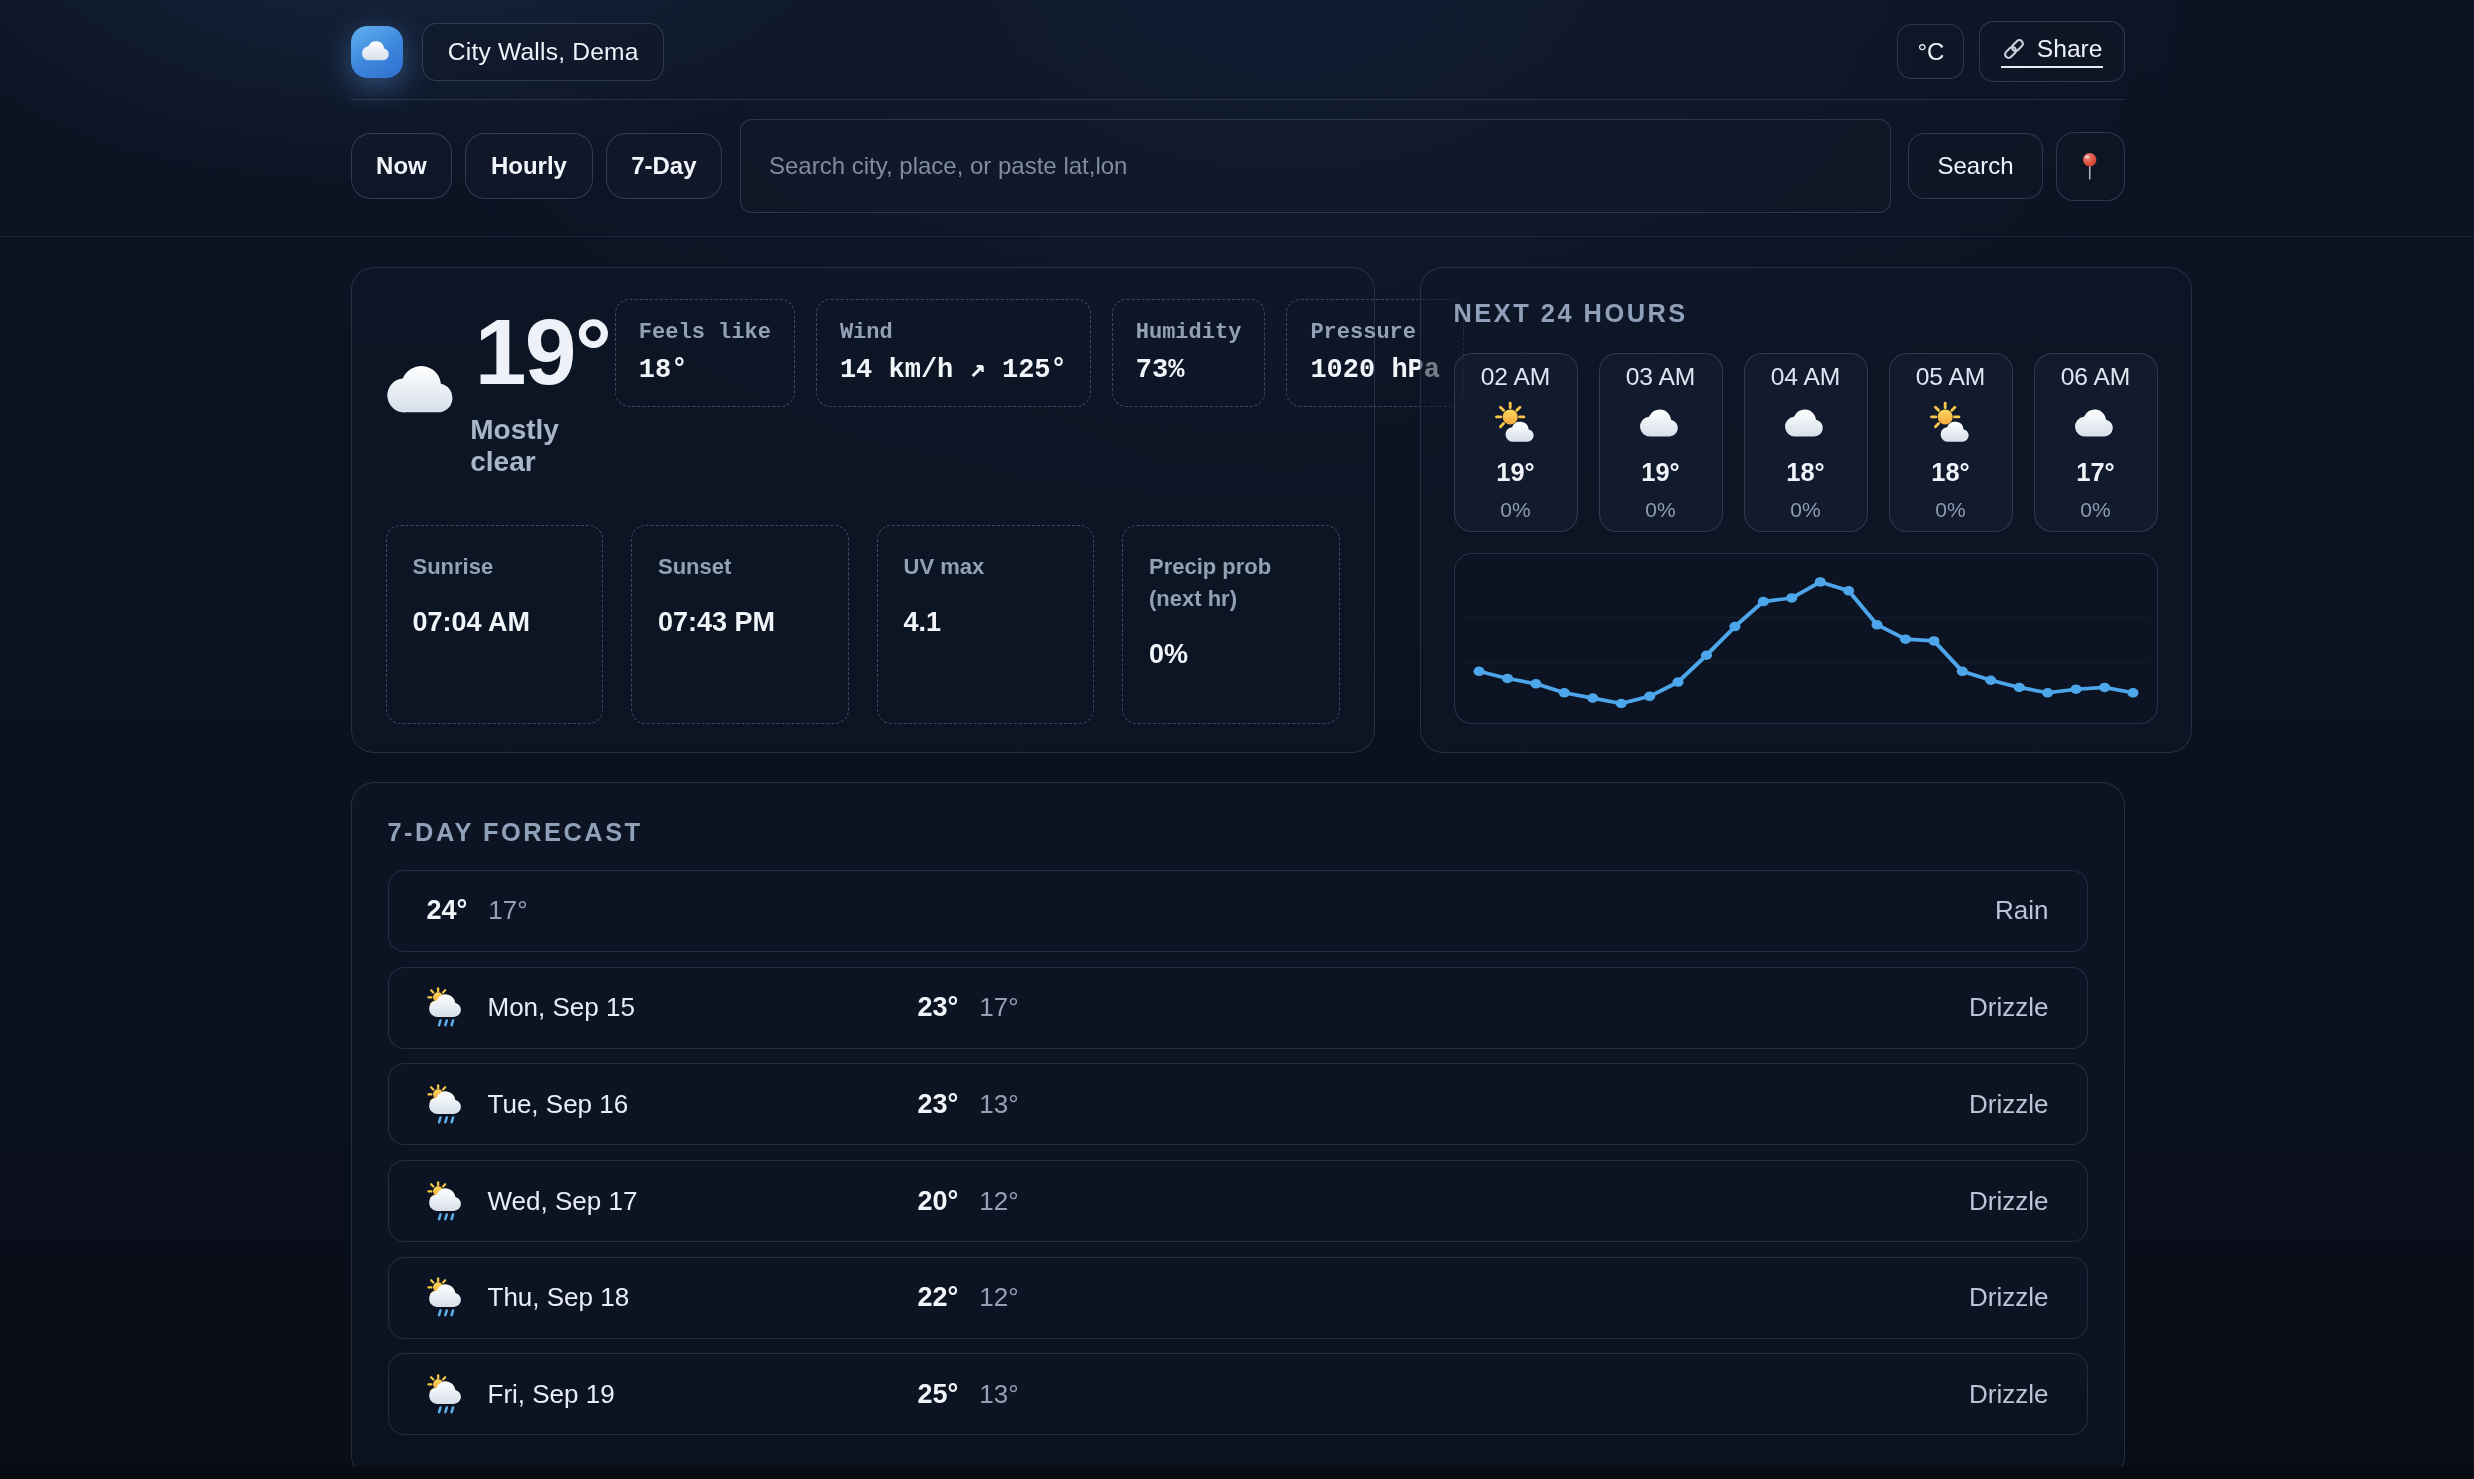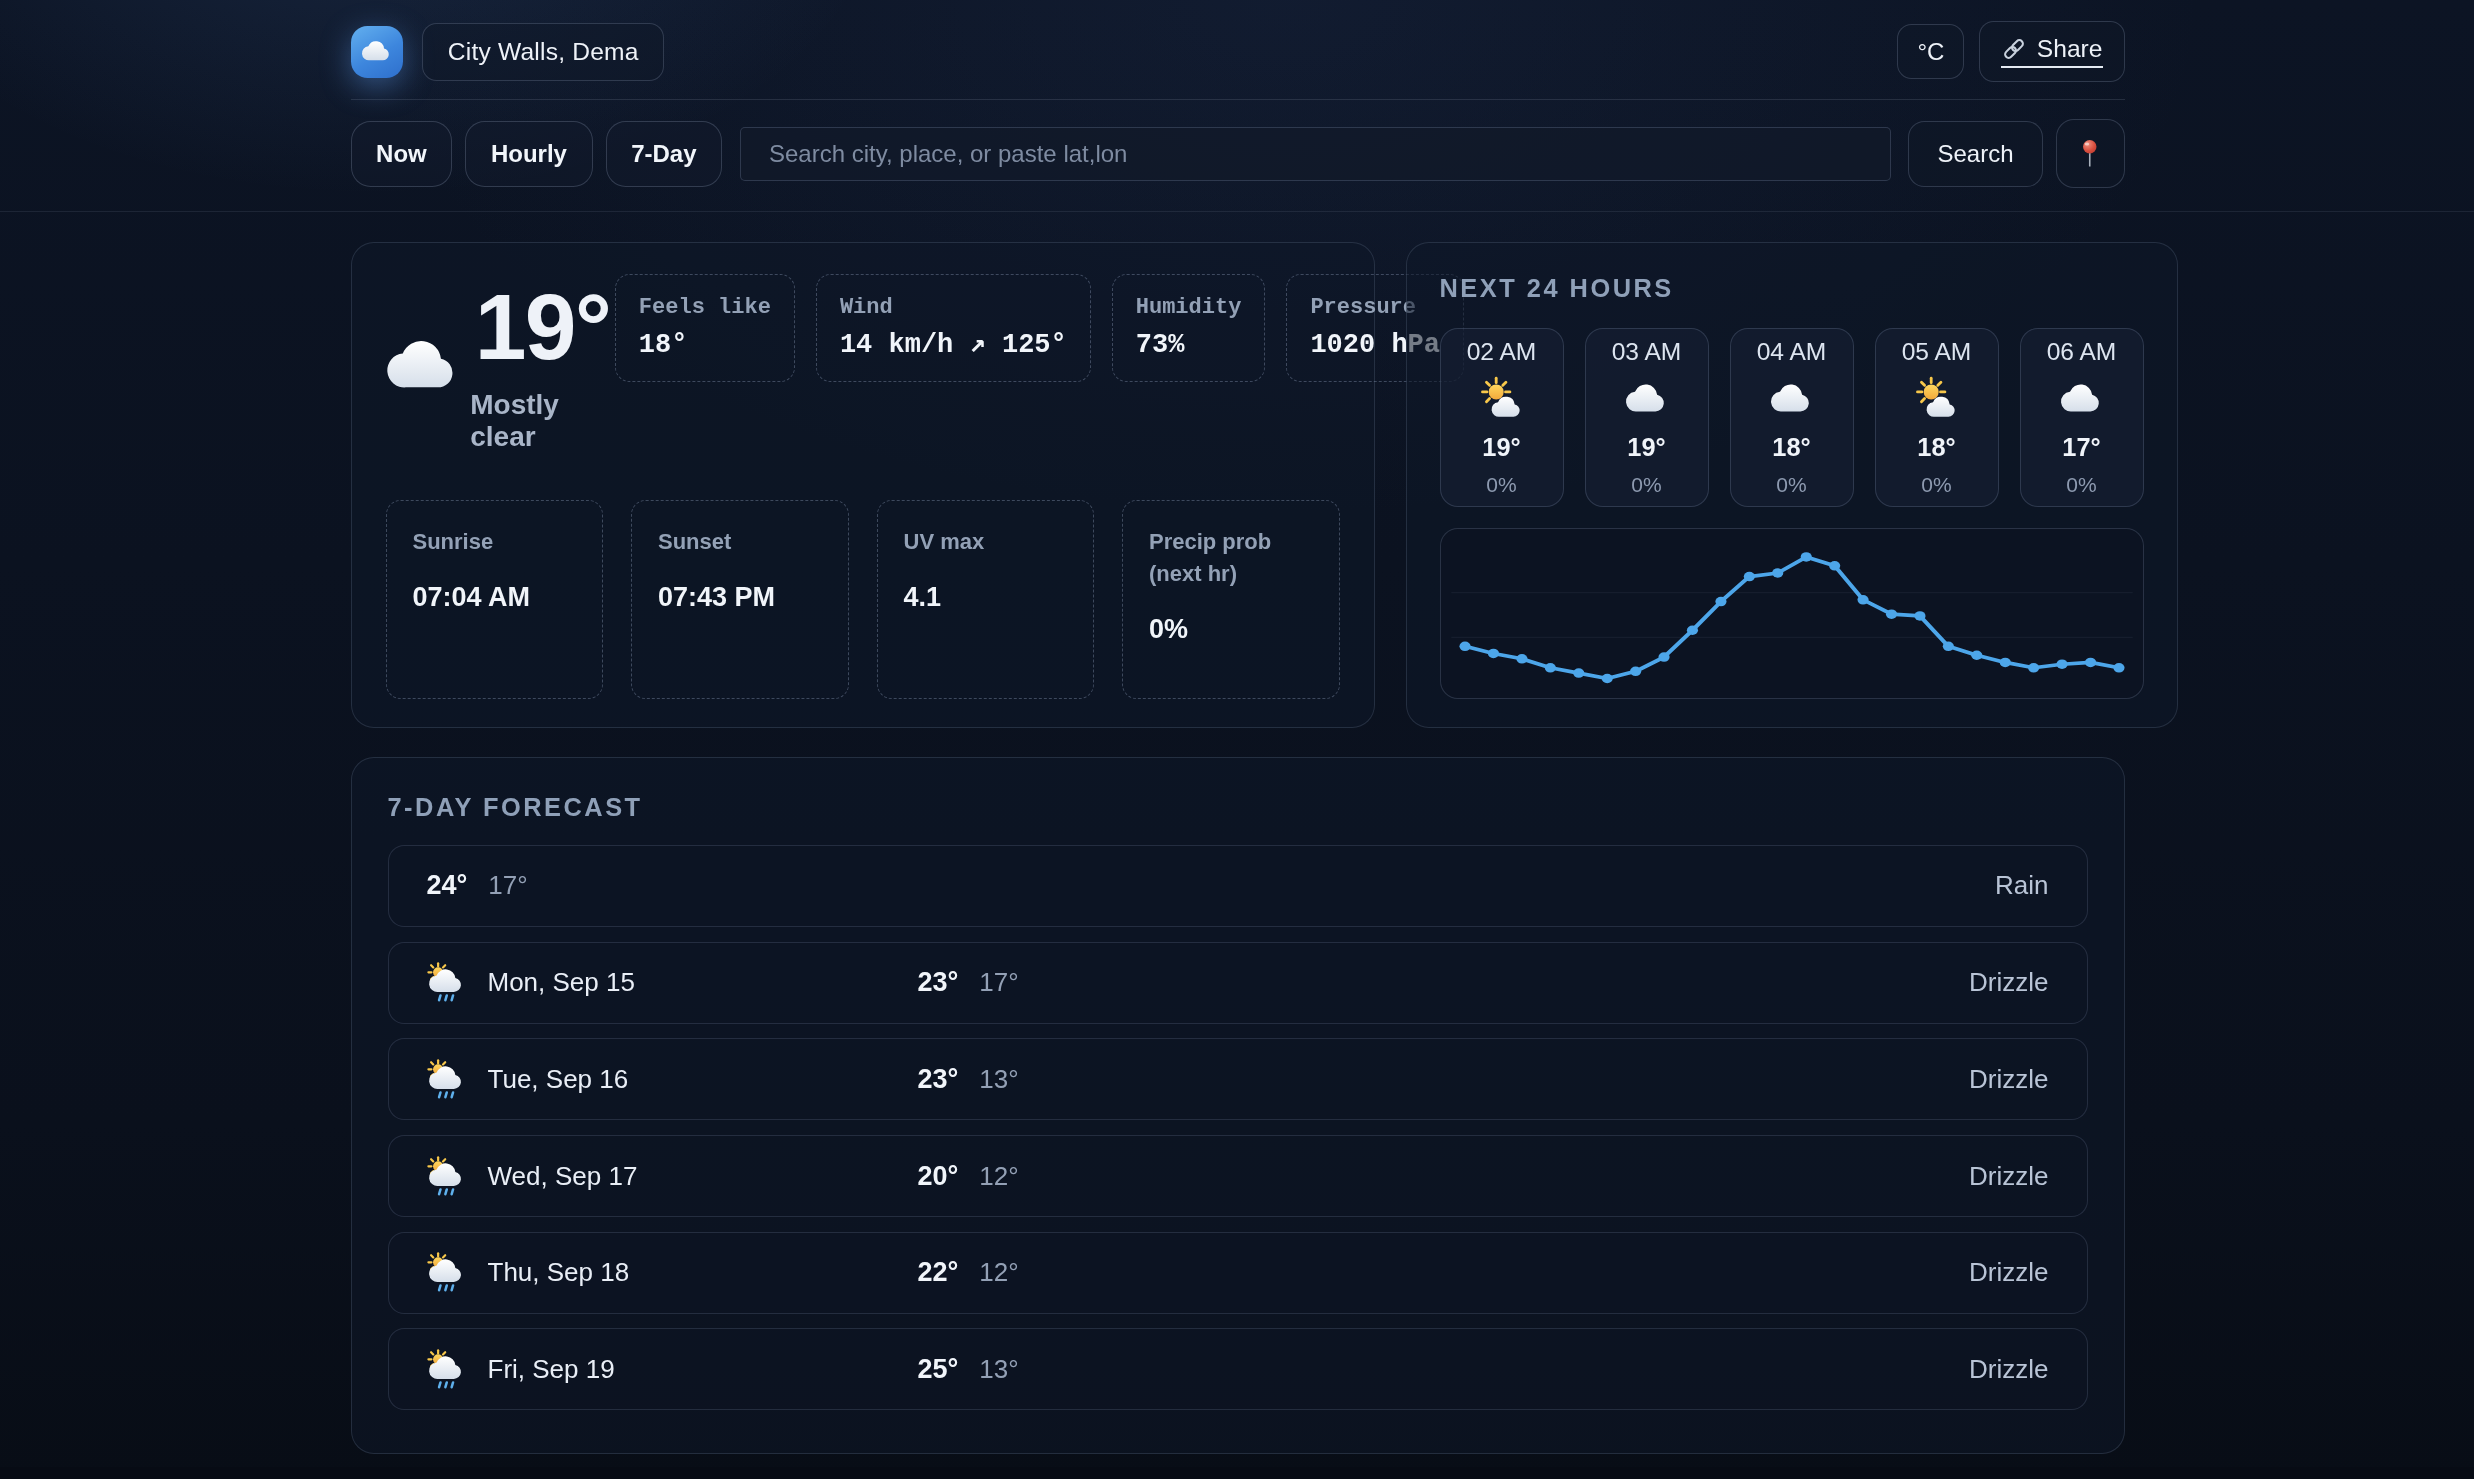--- a/index.html
+++ b/index.html
@@ -54,38 +54,38 @@
 
   .row2 { display: flex; align-items: center; gap: 13px; padding: 19.7px 0 23px; }
   .tab {
     font-weight: 700; font-size: 24px; padding: 18px 24.6px;
     border-radius: 19.7px; color: #f2f6fb;
     background: rgba(18,26,44,0.5);
     border: 1.2px solid rgba(125,140,165,0.32);
     font-family: inherit; cursor: pointer;
   }
   .search-input {
-    flex: 1; height: 54px; margin: 0 4.9px;
+    flex: 1; height: 94px; margin: 0 4.9px;
     background: rgba(17,25,42,0.75);
     border: 1.2px solid rgba(112,127,155,0.32);
-    border-radius: 5px; padding: 0 28px;
+    border-radius: 12px; padding: 0 28px;
     font-size: 24px; color: #dfe6f0; font-family: inherit;
     outline: none;
   }
   .search-input::placeholder { color: #7e8ba1; }
   .search-btn { padding: 18px 28px; font-size: 24px; border-radius: 16.4px; }
   .pin-btn {
     width: 69px; height: 69px; border-radius: 18px;
     display: flex; align-items: center; justify-content: center;
   }
   .pin-ic { width: 29.5px; height: 33px; display: block; }
 
   
   .content { width: 1774px; margin: 29.5px auto 0; }
-  .top-grid { display: grid; grid-template-columns: 1024px 1fr; gap: 31px; }
+  .top-grid { display: grid; grid-template-columns: 1024px 1fr; gap: 45px; }
   .card {
     background: rgba(15,23,40,0.55);
     border: 1.2px solid rgba(125,140,168,0.22);
     border-radius: 23px;
   }
 
   
   .current-card { padding: 31px 34px; height: 486px; }
   .cc-top { display: flex; justify-content: space-between; align-items: flex-start; }
   .temp-block { display: flex; align-items: center; margin-top: 4.9px; }

